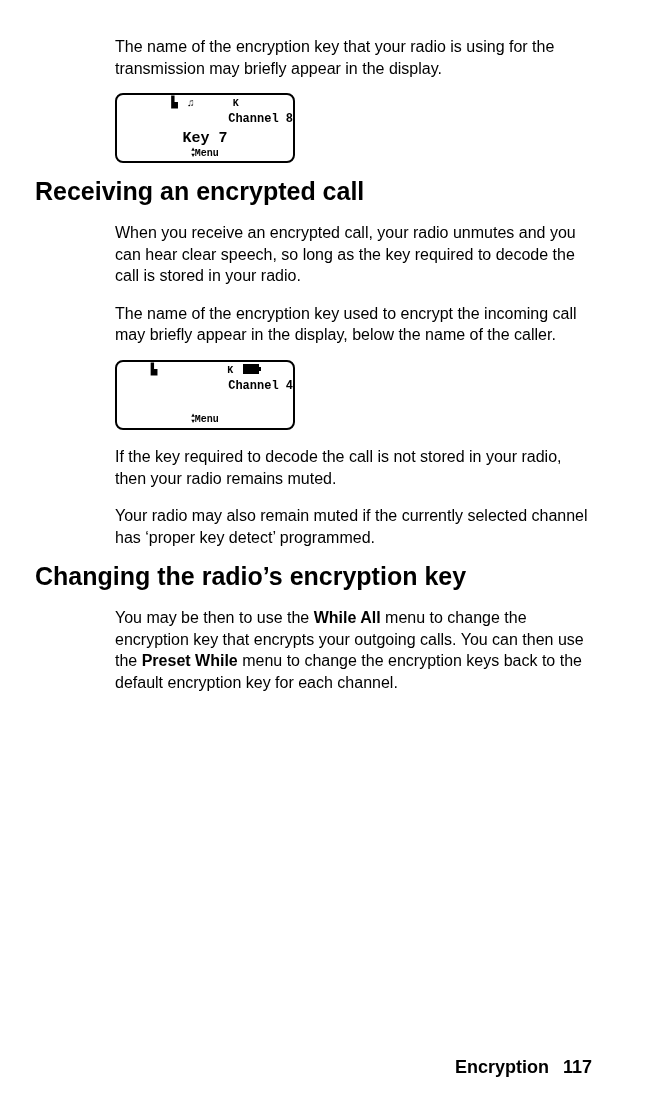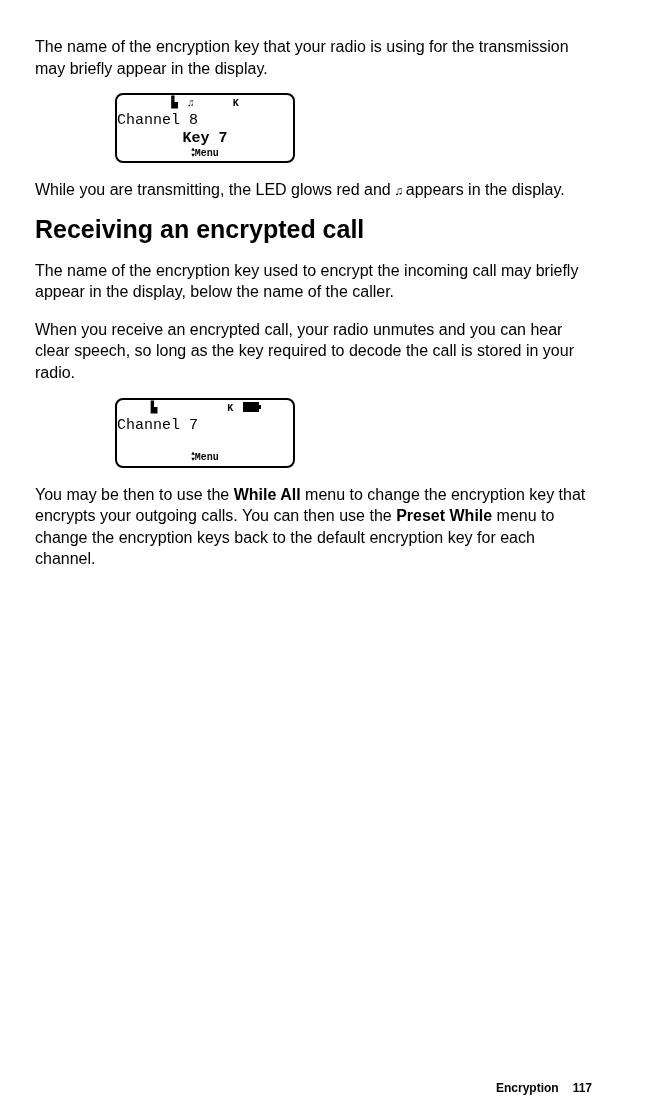--- a/index.html
+++ b/index.html
@@ -12,20 +12,21 @@
     line-height: 1.35;
   }
   .page {
     width: 647px;
     height: 1115px;
     box-sizing: border-box;
     padding: 20px 55px 30px 35px;
     position: relative;
   }
   .body-text {
+    margin-left: 80px;
     margin-bottom: 14px;
   }
   .body-text .bold { font-weight: bold; }
   h2.section {
     font-size: 25px;
     font-weight: bold;
     margin: 12px 0 14px 0;
     line-height: 1.15;
   }
   
@@ -49,23 +50,23 @@
     justify-content: center;
     gap: 10px;
     font-size: 10px;
     font-weight: bold;
   }
   .lcd .icon-row .spacer { width: 20px; }
   .lcd .channel {
     position: absolute;
     top: 16px;
     left: 0; right: 0;
-    text-align: left;
-    font-weight: normal;
-    font-size: 15px;
+    text-align: right;
+    font-weight: bold;
+    font-size: 12px;
   }
   .lcd .key {
     position: absolute;
     top: 34px;
     left: 0; right: 0;
     text-align: center;
     font-weight: bold;
     font-size: 15px;
   }
   .lcd .bottom {
@@ -88,22 +89,22 @@
   .signal-icon { font-size:11px; line-height:12px; }
   .tx-icon {
     font-size:10px; font-weight:bold; letter-spacing:-1px;
   }
   .inline-tx {
     display:inline-block; font-family:"Courier New",monospace; font-size:12px;
     font-weight:bold; vertical-align:baseline; letter-spacing:-1px;
   }
   .footer {
     position: absolute;
-    bottom: 19px; right: 55px;
-    font-size: 12px;
+    bottom: 36px; right: 55px;
+    font-size: 18px;
   }
   .footer .label { font-weight: bold; margin-right: 14px; }
   .footer .num { font-weight: bold; }
 </style>
 </head>
 <body>
 
 <div class="page">
 
   <p class="body-text">The name of the encryption key that your radio is using for the transmission may briefly appear in the display.</p>
@@ -118,47 +119,47 @@
     <div class="channel">Channel 8</div>
     <div class="key">Key 7</div>
     <div class="bottom">
       <span class="bottom-wrap">
         <span class="arrows"></span>
         <span>Menu</span>
       </span>
     </div>
   </div>
 
-  <p class="body-text">
-    <span>While you are transmitting, the LED glows red and </span><span class="inline-tx">♫</span><span> appears in the display.</span>
-  </p>
 
   <h2 class="section">Receiving an encrypted call</h2>
 
+  <p class="body-text">When you receive an encrypted call, your radio unmutes and you can hear clear speech, so long as the key required to decode the call is stored in your radio.</p>
   <p class="body-text">The name of the encryption key used to encrypt the incoming call may briefly appear in the display, below the name of the caller.</p>
-  <p class="body-text">When you receive an encrypted call, your radio unmutes and you can hear clear speech, so long as the key required to decode the call is stored in your radio.</p>
 
   <div class="lcd">
     <div class="icon-row">
       <span class="signal-icon">▙</span>
       <span class="spacer"></span>
       <span class="spacer"></span>
       <span>K</span>
       <span class="battery-icon"></span>
     </div>
-    <div class="channel">Channel 7</div>
+    <div class="channel">Channel 4</div>
     <div class="bottom">
       <span class="bottom-wrap">
         <span class="arrows"></span>
         <span>Menu</span>
       </span>
     </div>
   </div>
 
+  <p class="body-text">If the key required to decode the call is not stored in your radio, then your radio remains muted.</p>
+  <p class="body-text">Your radio may also remain muted if the currently selected channel has ‘proper key detect’ programmed.</p>
 
+  <h2 class="section">Changing the radio’s encryption key</h2>
 
   <p class="body-text">
     <span>You may be then to use the </span><span class="bold">While All</span><span> menu to change the encryption key that encrypts your outgoing calls. You can then use the </span><span class="bold">Preset While</span><span> menu to change the encryption keys back to the default encryption key for each channel.</span>
   </p>
 
   <div class="footer">
     <span class="label">Encryption</span><span class="num">117</span>
   </div>
 
 </div>

